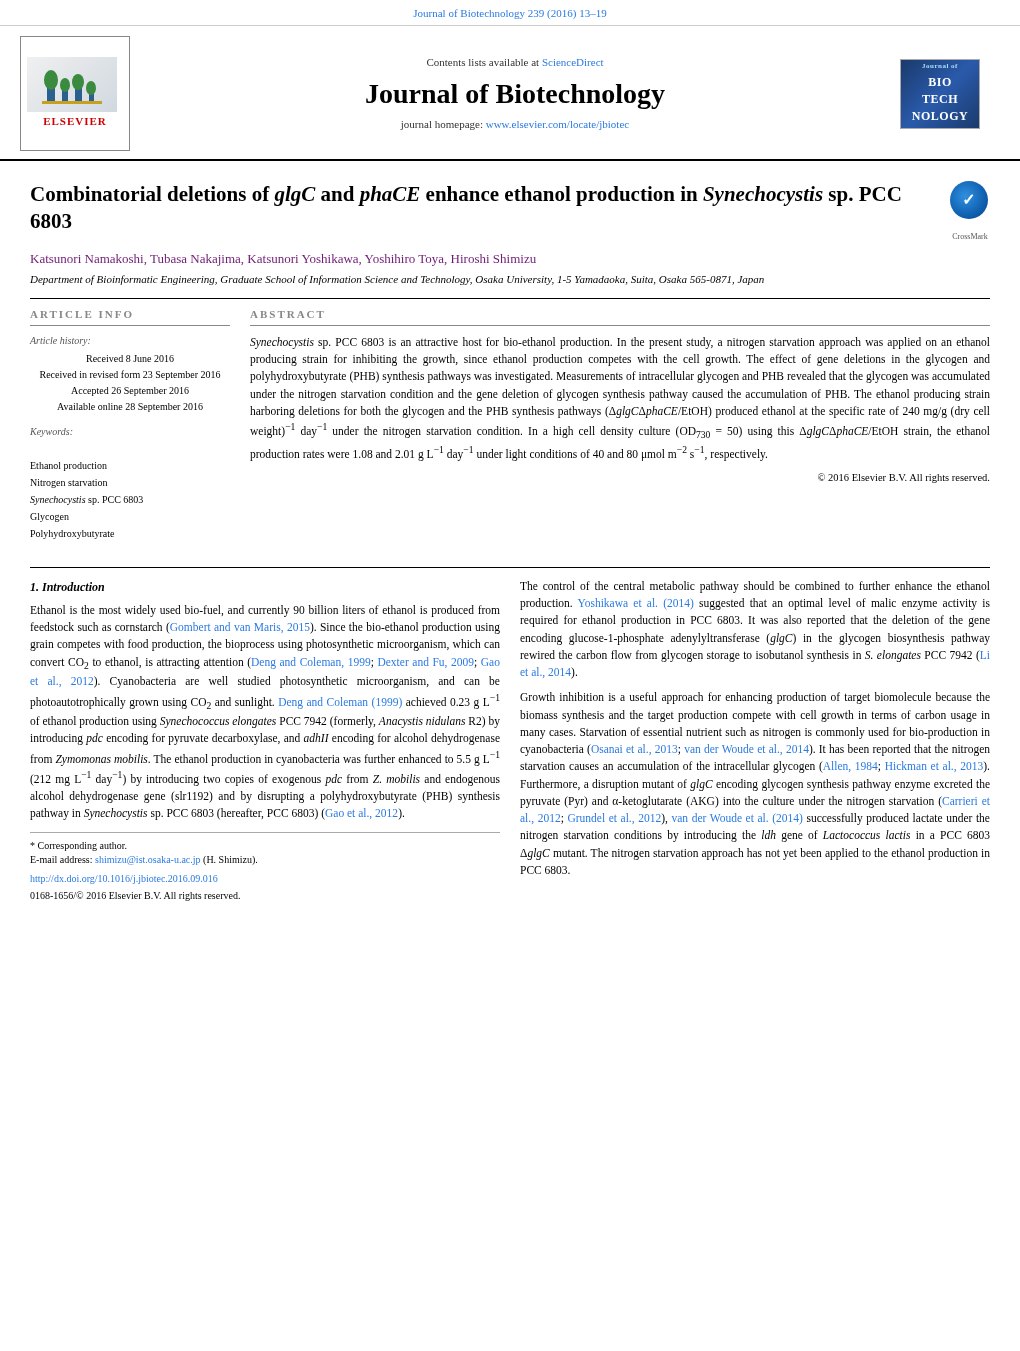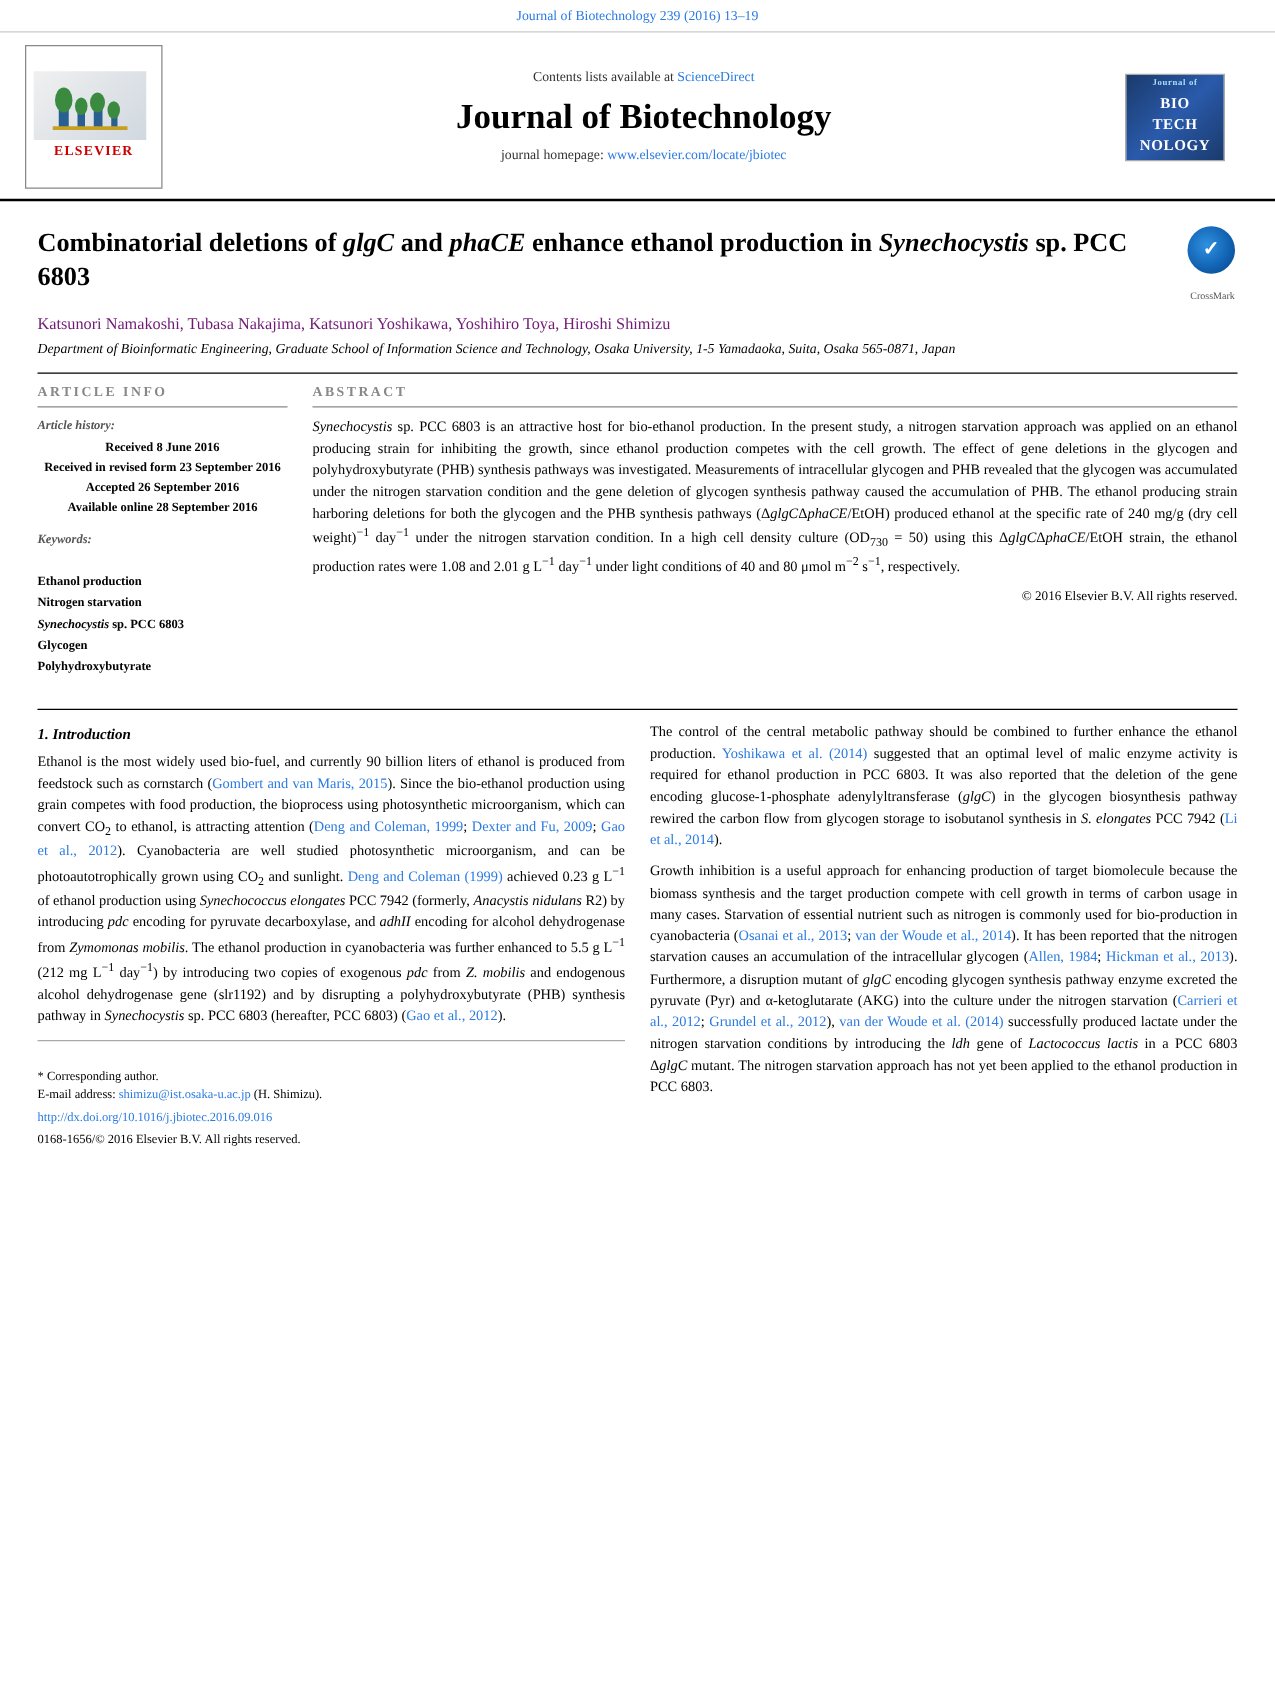--- a/index.html
+++ b/index.html
@@ -182,21 +182,20 @@
       font-weight: bold;
       color: #888;
       letter-spacing: 2px;
       text-transform: uppercase;
       border-bottom: 1px solid #888;
       padding-bottom: 3px;
       margin-bottom: 8px;
     }
     .article-info-block {
       margin-bottom: 10px;
-      font-weight: bold;
     }
     .info-label {
       font-size: 10px;
       font-style: italic;
       color: #555;
       margin-bottom: 3px;
     }
     .info-dates {
       font-size: 10px;
       color: #000;
@@ -249,21 +248,21 @@
     }
     .body-col p {
       margin-bottom: 8px;
       font-size: 11.5px;
       line-height: 1.5;
     }
     .body-col a { color: #2a7ae2; text-decoration: none; }
     .footnote-area {
       border-top: 1px solid #aaa;
       margin-top: 10px;
-      padding-top: 22px;
+      padding-top: 6px;
     }
     .footnote-text {
       font-size: 10px;
       color: #000;
       line-height: 1.4;
     }
     .footnote-text a { color: #2a7ae2; text-decoration: none; }
     .doi-line {
       font-size: 10px;
       color: #2a7ae2;

